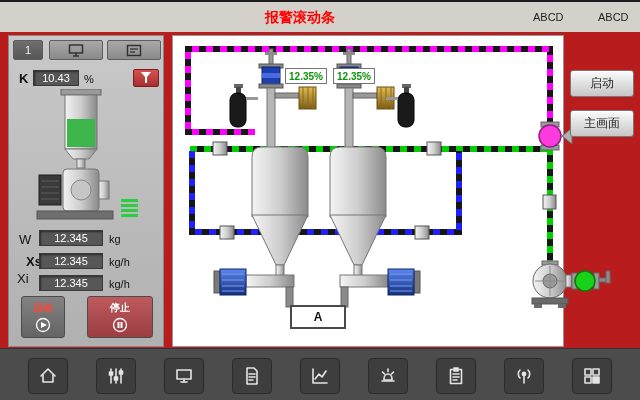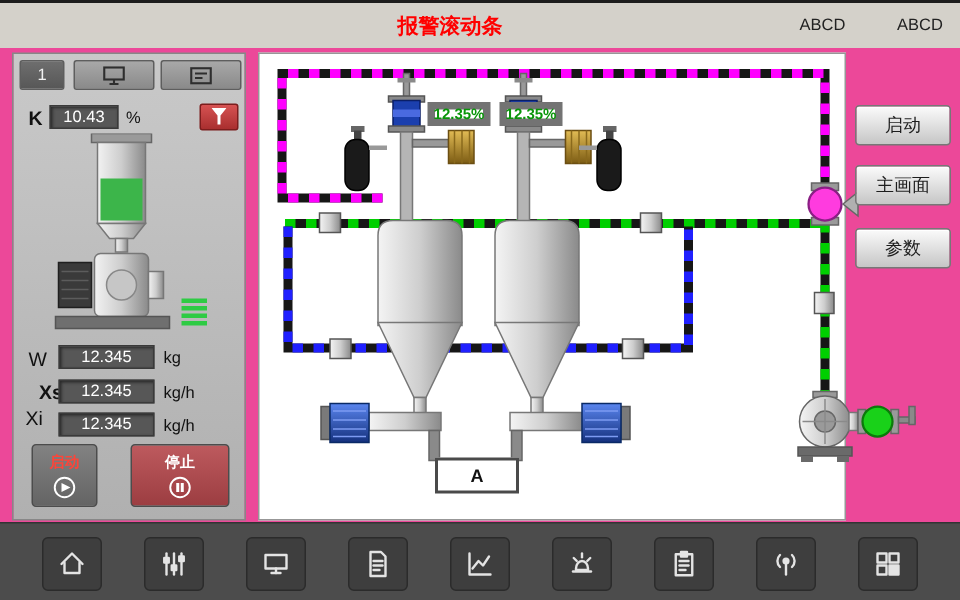--- a/index.html
+++ b/index.html
@@ -1,17 +1,17 @@
 <!DOCTYPE html>
 <html><head>
 <meta charset="utf-8">
 <style>
   *{margin:0;padding:0;box-sizing:border-box}
   body{font-family:"Liberation Sans",sans-serif;background:#ffffff;display:flex;justify-content:center;align-items:flex-start}
-  .screen{position:relative;width:640px;height:400px;background:#ec4899;overflow:hidden;border-top:2px solid #1c1c1c}
+  .screen{position:relative;width:640px;height:400px;background:#b91c1c;overflow:hidden;border-top:2px solid #1c1c1c}
 
   
   .topbar{position:absolute;left:0;top:0;width:640px;height:30px;background:#d4d1ca}
   .alarm-title{position:absolute;left:160px;top:7px;width:280px;text-align:center;color:#ff0000;font-weight:bold;font-size:14px}
   .hdr-label{position:absolute;top:9px;font-size:11px;color:#222;font-weight:normal}
 
   
   .left-panel{position:absolute;left:8px;top:33px;width:156px;height:312px;background:linear-gradient(#c9c9c9,#b0b0b0);border:1px solid #878787}
   .lp-btn{position:absolute;top:4px;height:20px;border:1px solid #5e5e5e;border-radius:2px;background:linear-gradient(#a8a8a8,#8a8a8a);display:flex;align-items:center;justify-content:center;color:#f2f2f2;font-size:11px}
   .lp-btn.dark{background:linear-gradient(#6e6e6e,#575757)}
@@ -24,21 +24,21 @@
   .run-btn{position:absolute;top:260px;height:42px;border-radius:3px;display:flex;flex-direction:column;align-items:center;justify-content:center;gap:2px;border:1px solid #4c4c4c}
   .run-btn .cap{font-size:10px;font-weight:bold}
   .start{left:12px;width:44px;background:linear-gradient(#828282,#646464)}
   .start .cap{color:#ff4438}
   .stop{left:78px;width:66px;background:linear-gradient(#bd5a5e,#9c3d41)}
   .stop .cap{color:#ffffff}
 
   
   .main-white{position:absolute;left:172px;top:33px;width:392px;height:312px;background:#ffffff;border:1px solid #979797}
   .diagram-svg{position:absolute;left:172px;top:33px}
-  .display{position:absolute;width:42px;height:16px;background:#ffffff;border:5px solid #737373;color:#0a960a;font-size:10px;font-weight:bold;display:flex;align-items:center;justify-content:center}
+  .display{position:absolute;width:42px;height:16px;background:#ffffff;border:1px solid #737373;color:#0a960a;font-size:10px;font-weight:bold;display:flex;align-items:center;justify-content:center}
   .abox{position:absolute;left:290px;top:303px;width:56px;height:24px;background:#ffffff;border:2px solid #4a4a4a;color:#111;font-size:12px;font-weight:bold;display:flex;align-items:center;justify-content:center}
 
   
   .side-btn{position:absolute;left:570px;width:64px;height:27px;background:linear-gradient(#fbfbfb,#c6c6c6);border:1px solid #777;border-radius:3px;box-shadow:inset 0 1px 0 #fff;font-size:12px;color:#1d1d1d;display:flex;align-items:center;justify-content:center}
 
   
   .bottombar{position:absolute;left:0;top:346px;width:640px;height:54px;background:#4c4c4c;display:flex;align-items:center;justify-content:space-evenly;border-top:1px solid #333}
   .tool-btn{width:40px;height:36px;background:#3e3e3e;border:1px solid #2b2b2b;border-radius:4px;display:flex;align-items:center;justify-content:center}
   .tool-btn svg{stroke:#e4e4e4;fill:none;stroke-width:1.6;stroke-linecap:round;stroke-linejoin:round}
 
@@ -286,21 +286,20 @@
       <rect x="434" y="236" width="4" height="12" fill="#8a8a8a" stroke="#666"></rect>
     </g>
   </svg>
 
   <div class="display" style="left:285px;top:66px">12.35%</div>
   <div class="display" style="left:333px;top:66px">12.35%</div>
   <div class="abox">A</div>
 
   <div class="side-btn" style="top:68px">启动</div>
   <div class="side-btn" style="top:108px">主画面</div>
-  <div class="side-btn" style="top:150px">参数</div>
 
   <div class="bottombar">
     <div class="tool-btn">
       <svg width="20" height="20" viewBox="0 0 20 20">
           <path d="M3 10 L10 3 L17 10"></path>
           <path d="M5 9 V16 H15 V9"></path>
         </svg>
     </div>
     <div class="tool-btn">
       <svg width="20" height="20" viewBox="0 0 20 20">

